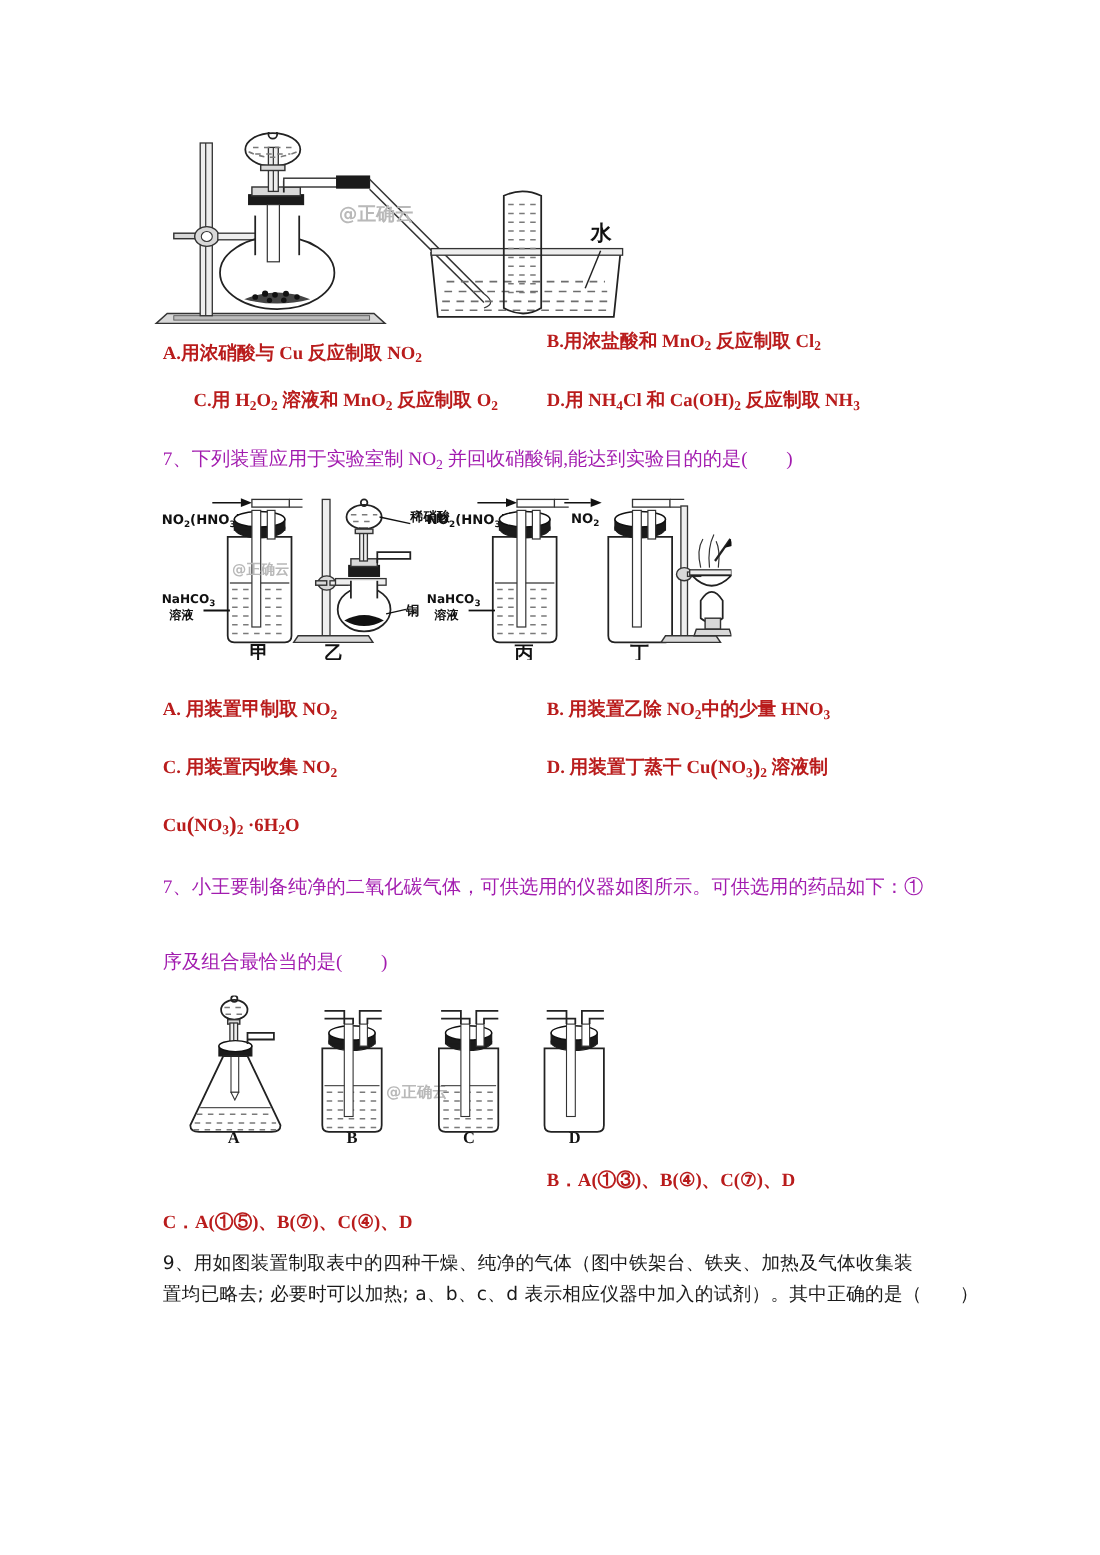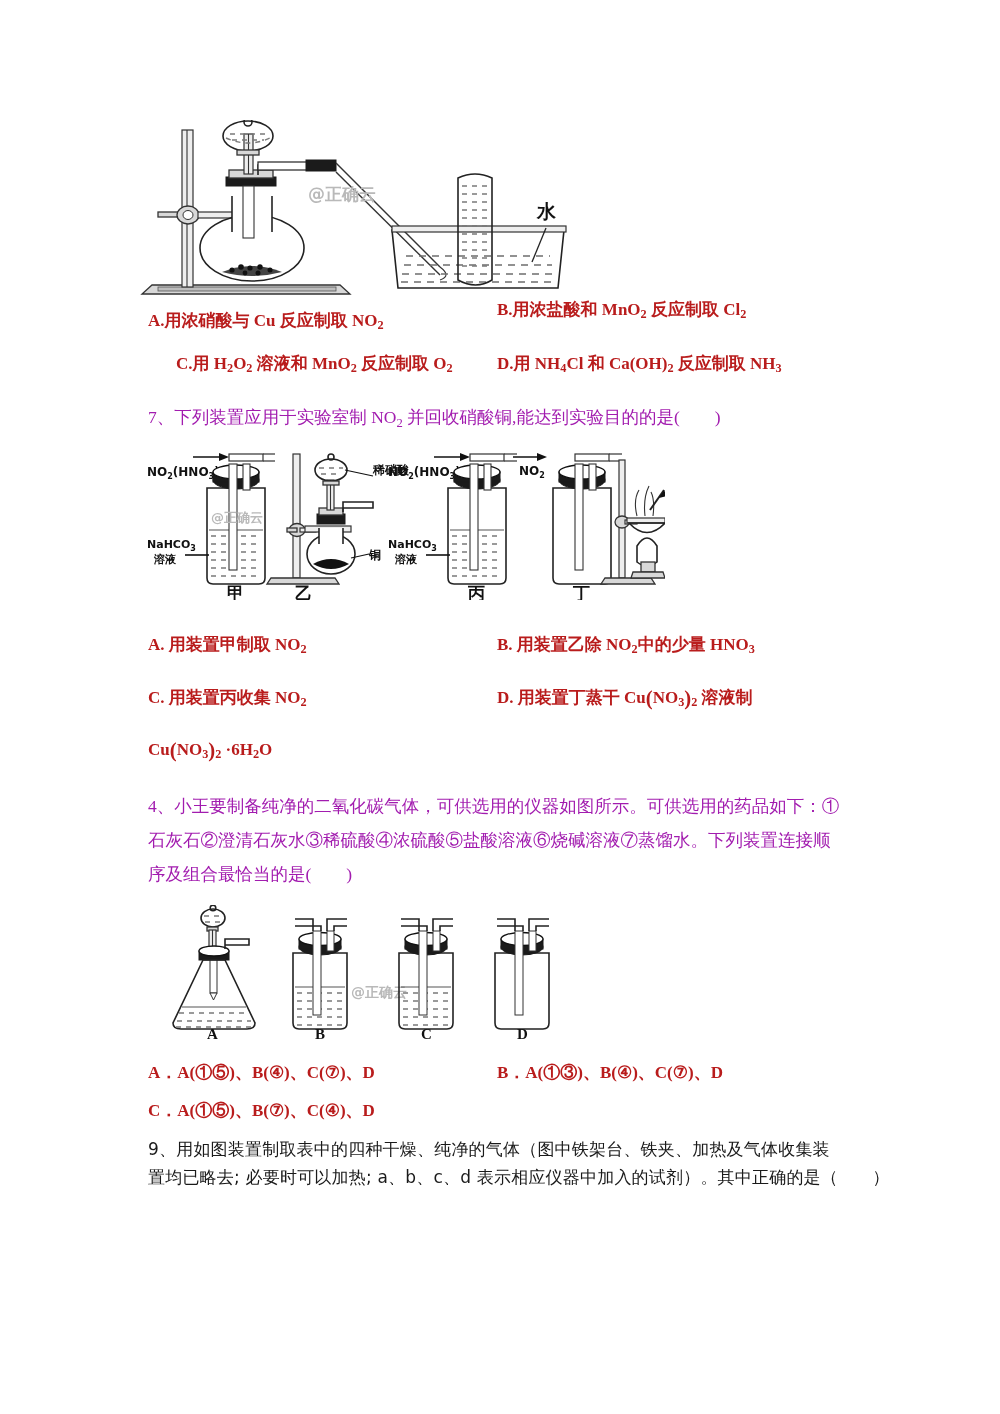--- a/index.html
+++ b/index.html
@@ -305,22 +305,21 @@
       <polygon points="488,122 518,122 520,128 486,128" class="gry"></polygon>
     </svg>
   </div>
 
   <div class="txt opt-col-l" style="top:633px;">A. 用装置甲制取 NO<sub>2</sub></div>
   <div class="txt opt-col-r" style="top:633px;">B. 用装置乙除 NO<sub>2</sub>中的少量 HNO<sub>3</sub></div>
   <div class="txt opt-col-l" style="top:686px;">C. 用装置丙收集 NO<sub>2</sub></div>
   <div class="txt opt-col-r" style="top:686px;">D. 用装置丁蒸干 Cu<span class="big-paren">(</span>NO<sub>3</sub><span class="big-paren">)</span><sub>2</sub> 溶液制</div>
   <div class="txt opt-col-l" style="top:738px;">Cu<span class="big-paren">(</span>NO<sub>3</sub><span class="big-paren">)</span><sub>2</sub> ·6H<sub>2</sub>O</div>
 
-  <div class="q-stem" style="left:148px; top:790px;">4、小王要制备纯净的二氧化碳气体，可供选用的仪器如图所示。可供选用的药品如下：①</div>
-  <div class="q-stem" style="left:148px; top:824px;">石灰石②澄清石灰水③稀硫酸④浓硫酸⑤盐酸溶液⑥烧碱溶液⑦蒸馏水。下列装置连接顺</div>
+  <div class="q-stem" style="left:148px; top:790px;">7、小王要制备纯净的二氧化碳气体，可供选用的仪器如图所示。可供选用的药品如下：①</div>
   <div class="q-stem" style="left:148px; top:858px;">序及组合最恰当的是(　　)</div>
 
   <div class="fig" style="left:155px; top:905px; width:400px; height:135px;">
     <svg width="400" height="135" viewBox="0 0 400 135" xmlns="http://www.w3.org/2000/svg">
 
       <ellipse cx="58" cy="13" rx="12" ry="9" class="gl" fill="#fff"></ellipse>
       <line x1="49" y1="11" x2="67" y2="11" class="liq2"></line>
       <line x1="50" y1="17" x2="66" y2="17" class="liq2"></line>
       <circle cx="58" cy="3" r="2.8" class="gl" fill="#fff"></circle>
       <rect x="52" y="22" width="11" height="4" class="gry"></rect>
@@ -391,20 +390,19 @@
       <rect x="360" y="26" width="8" height="84" fill="#fff" stroke="#333" stroke-width="1"></rect>
       <rect x="374" y="26" width="7" height="20" fill="#fff" stroke="#333" stroke-width="1"></rect>
       <path d="M360 26 L360 14 L342 14" class="gl" fill="none"></path>
       <path d="M368 26 L368 21 L342 21" class="gl" fill="none"></path>
       <path d="M374 26 L374 14 L394 14" class="gl" fill="none"></path>
       <path d="M381 26 L381 21 L394 21" class="gl" fill="none"></path>
       <text class="lbl-serif" x="362" y="134" font-size="15">D</text>
     </svg>
   </div>
 
-  <div class="txt opt-col-l" style="top:1061px;">A．A(①⑤)、B(④)、C(⑦)、D</div>
   <div class="txt opt-col-l" style="top:1099px;">C．A(①⑤)、B(⑦)、C(④)、D</div>
   <div class="txt opt-col-r" style="top:1061px;">B．A(①③)、B(④)、C(⑦)、D</div>
 
   <div class="q9" style="left:148px; top:1136px;text-align:right;">9、用如图装置制取表中的四种干燥、纯净的气体（图中铁架台、铁夹、加热及气体收集装</div>
   <div class="q9" style="left:148px; top:1164px;text-align:center;">置均已略去; 必要时可以加热; a、b、c、d 表示相应仪器中加入的试剂）。其中正确的是（　　）</div>
 
 </div>
 
 </body></html>

